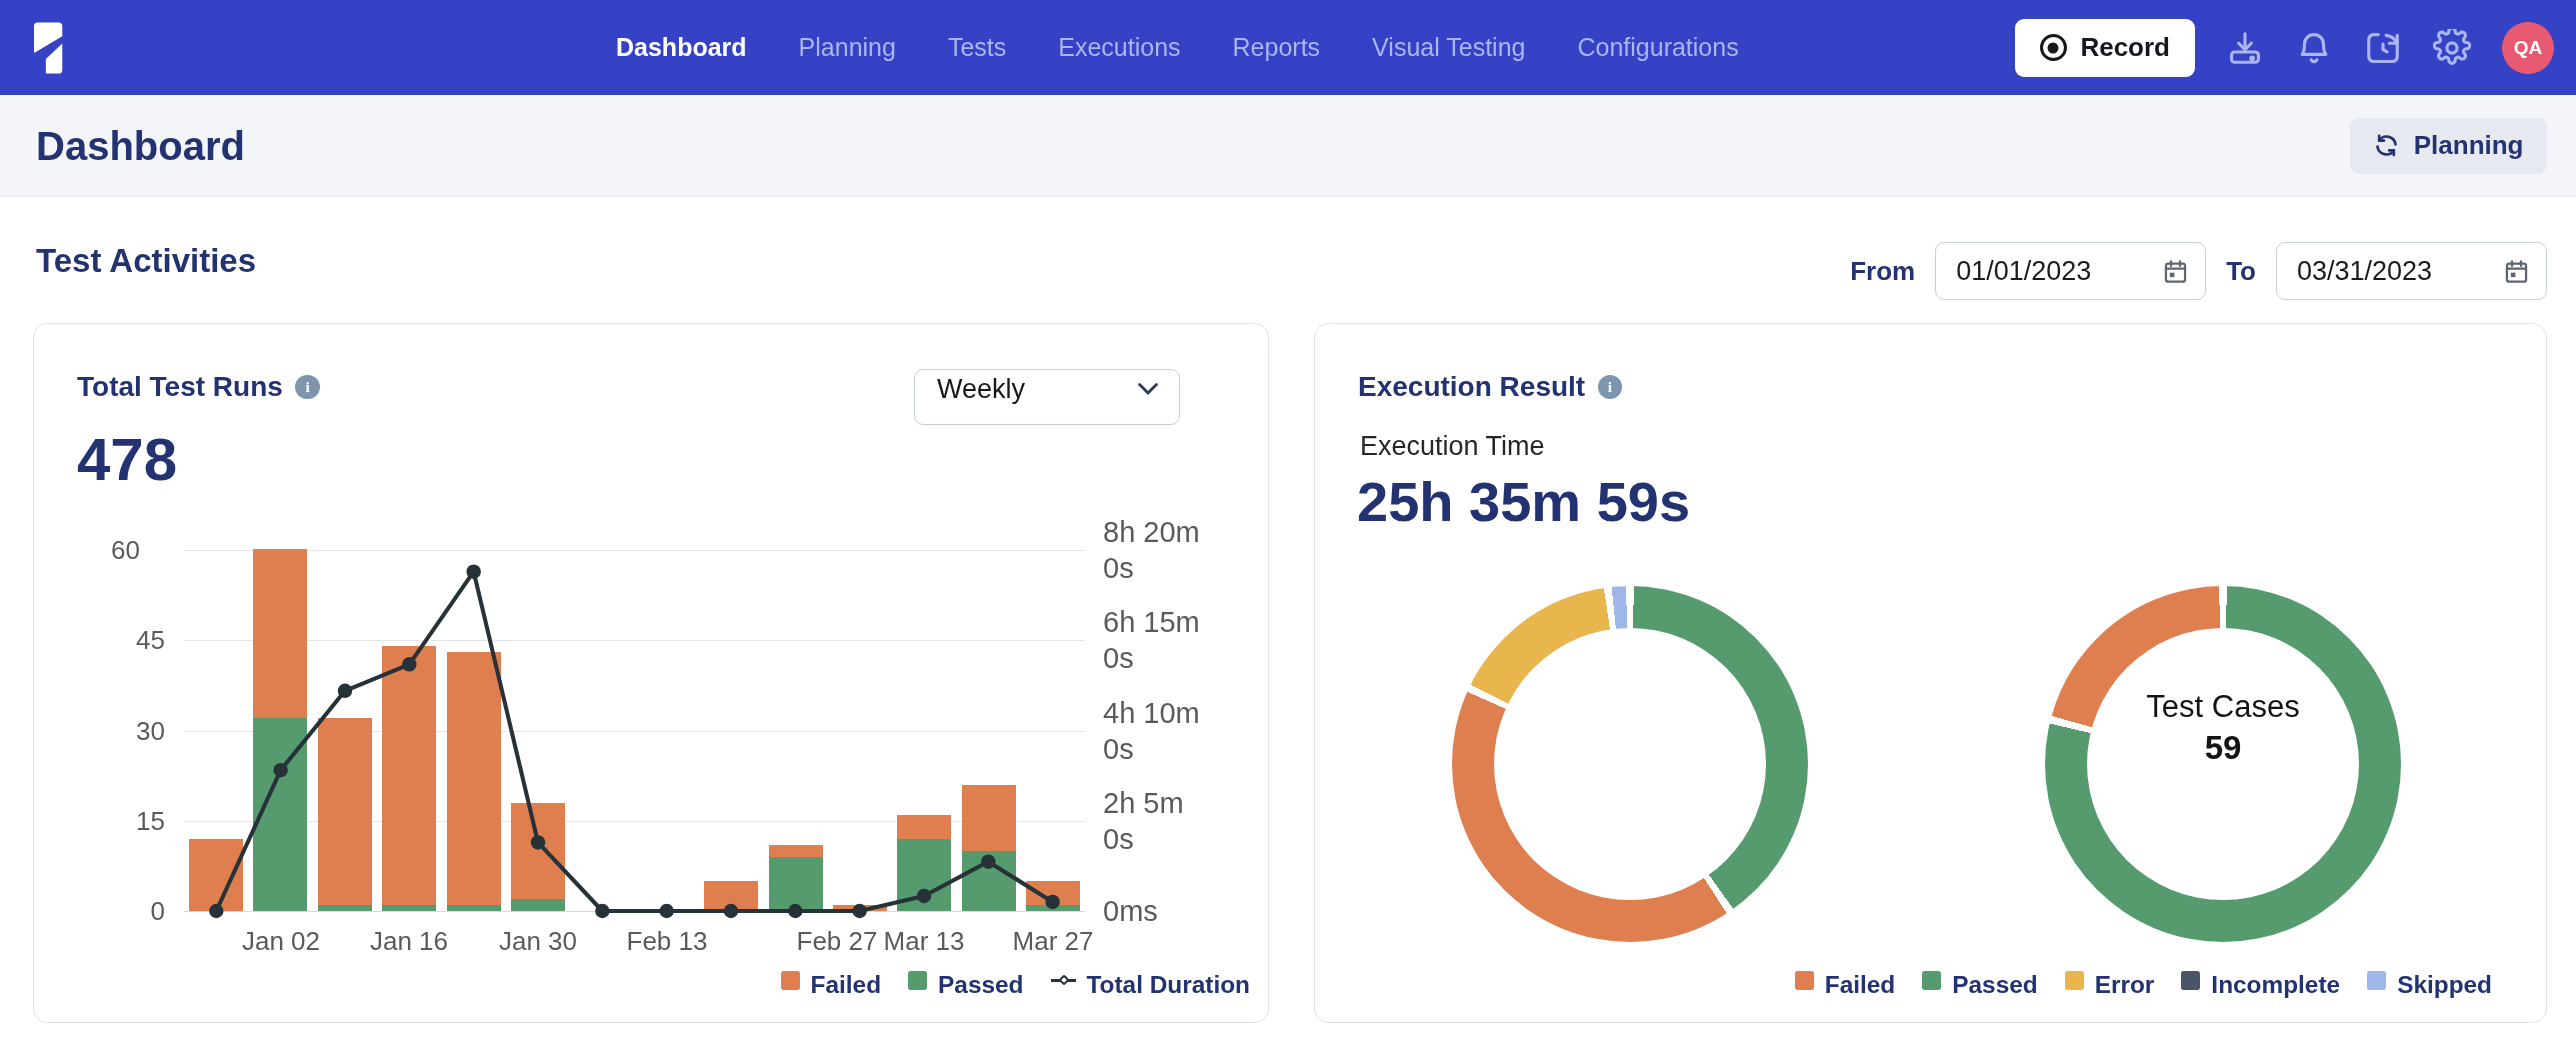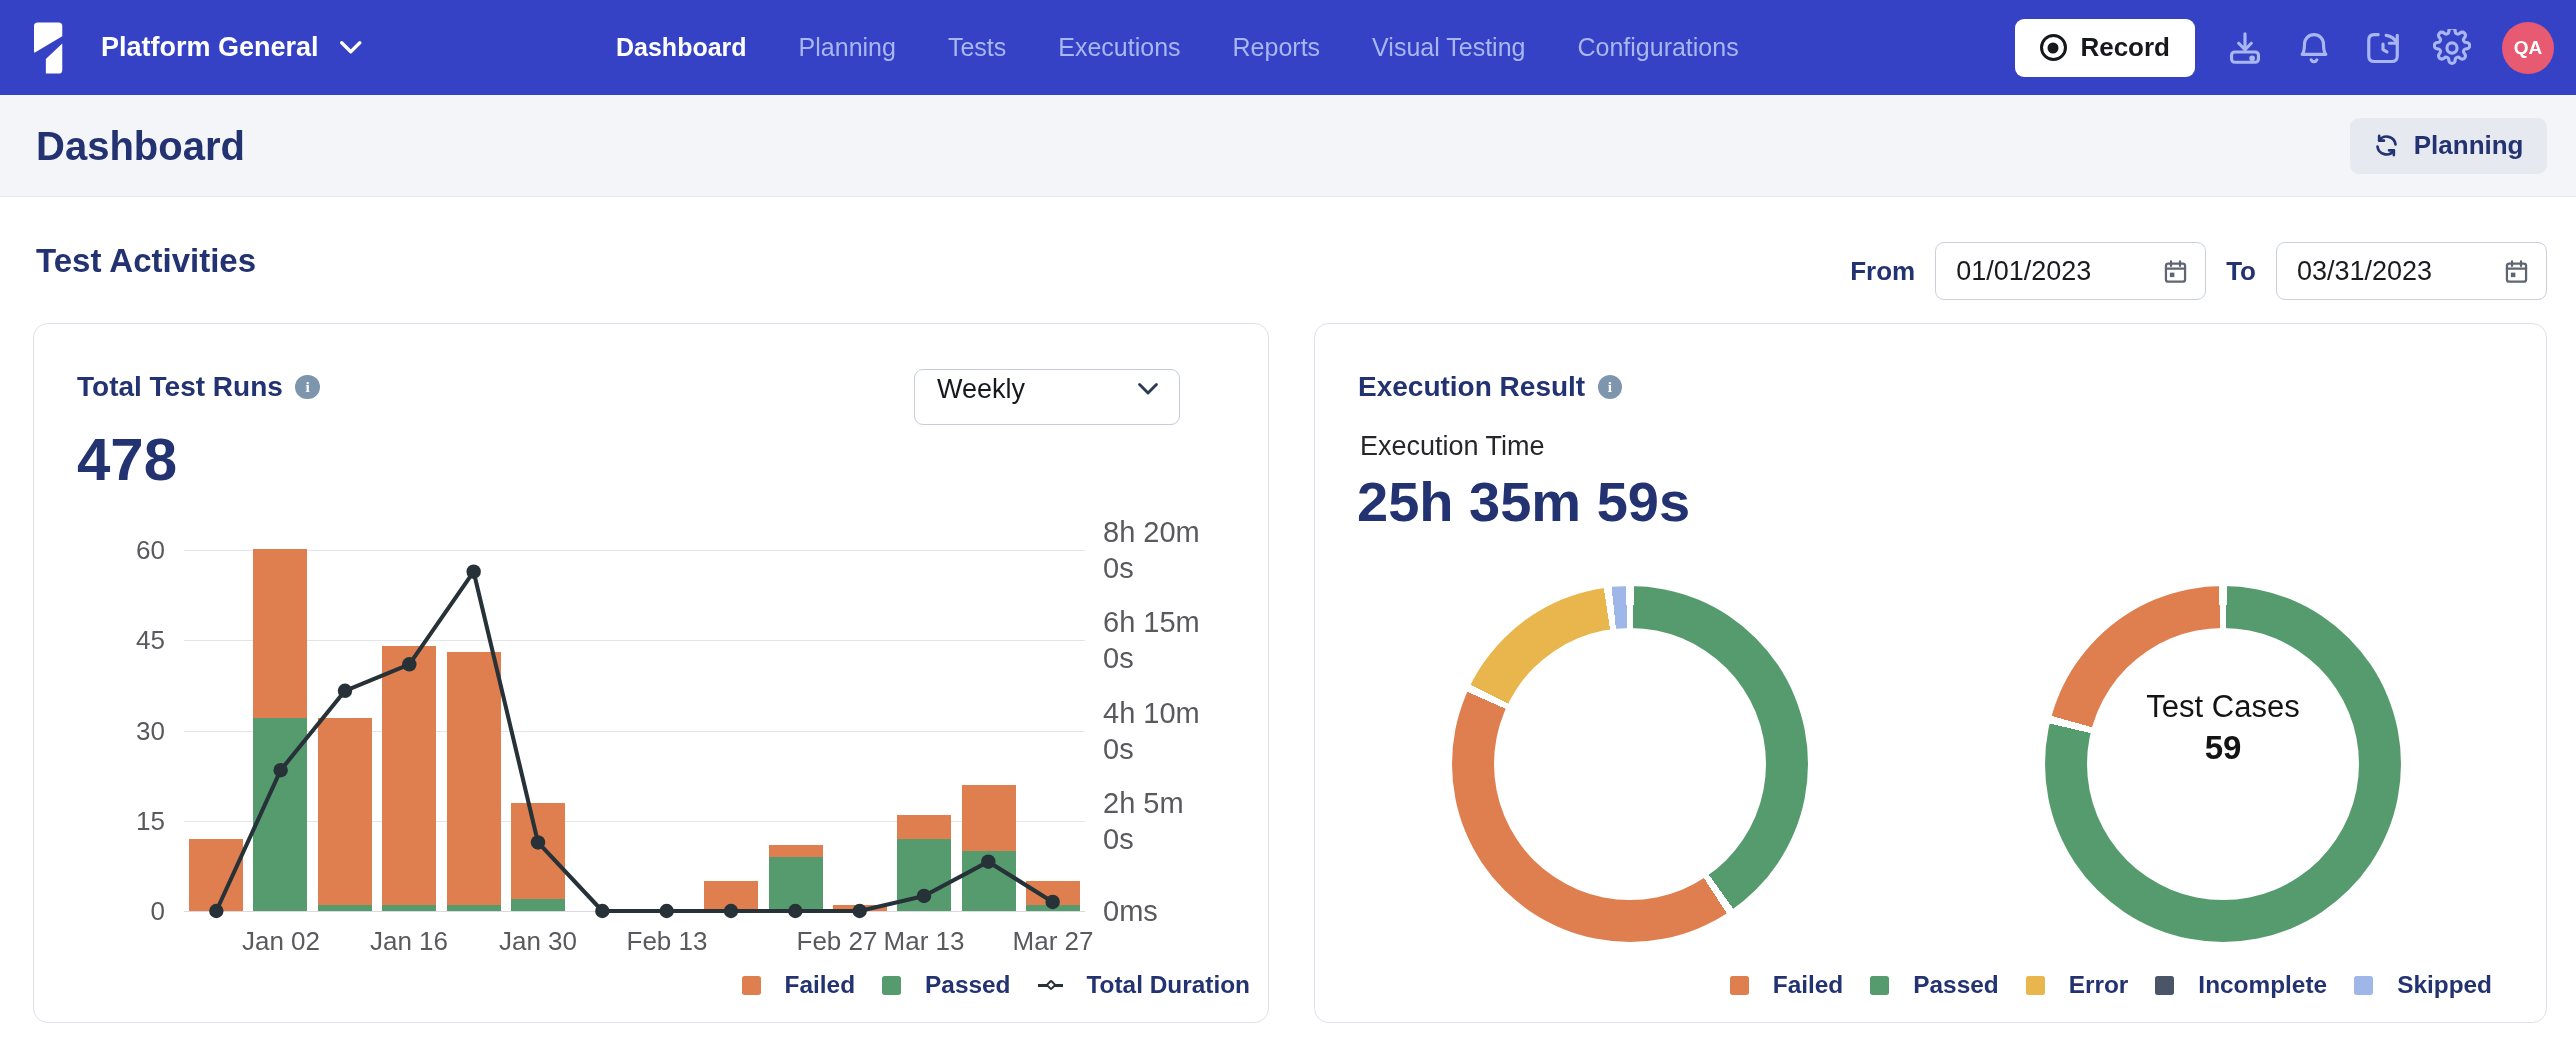--- a/index.html
+++ b/index.html
@@ -56,21 +56,21 @@
   .bar-seg { position:absolute; left:0; width:100%; }
   .line-svg { position:absolute; left:0; top:0; overflow:visible; }
   .xlabels { position:absolute; left:150px; top:602px; width:901px; height:36px; }
   .xlabel { position:absolute; transform:translateX(-50%); font-size:26px; color:#5A5A5E; white-space:nowrap; }
   .rlabels { position:absolute; left:1069px; top:226px; width:117px; height:361px; }
   .rlabel { position:absolute; transform:translateY(-50%); font-size:29px; color:#5A5A5E; line-height:1.25; }
 
   .legend { position:absolute; display:flex; align-items:center; gap:27px; }
   #legend-runs { right:18px; top:647px; }
   #legend-exec { right:54px; top:647px; }
-  .legend-item { display:flex; align-items:center; gap:24px; cursor:pointer; }
+  .legend-item { display:flex; align-items:flex-start; gap:11px; cursor:pointer; }
   .legend-swatch { width:19px; height:19px; border-radius:2.7px; }
   .legend-text { font-size:24.4px; font-weight:600; color:#233271; white-space:nowrap; }
   .duration-marker { position:relative; width:25px; height:19px; }
   .duration-marker .ln { position:absolute; top:8.1px; left:0; width:25px; height:3.2px; background:#263238; }
   .duration-marker .dt { position:absolute; top:5.4px; left:9px; width:8.1px; height:8.1px; border-radius:1.8px; transform:rotate(45deg); background:#fff; border:2.7px solid #263238; box-sizing:border-box; }
 
   
   .exec-sub { position:absolute; left:45px; top:107px; font-size:27px; color:#26262B; }
   .exec-time { position:absolute; left:42px; top:145px; font-size:56px; font-weight:700; color:#233271; }
   .donut { position:absolute; top:262px; width:356px; height:356px; border-radius:50%; }
@@ -80,26 +80,20 @@
   .donut-label .num { font-size:33px; font-weight:600; margin-top:3.6px; }
 </style>
 </head>
 <body>
 
 <div class="navbar">
   <svg class="logo" viewBox="0 0 34 56">
     <path d="M4 0 H27 Q31 0 31 4 V15 L1 33 Q0 33.6 0 31 V4 Q0 0 4 0 Z" fill="#ffffff"></path>
     <path d="M31 23 V52 Q31 56 27 56 H13 V40 Z" fill="#ffffff"></path>
   </svg>
-  <div class="project-switch">
-    <span class="project-name">Platform General</span>
-    <svg width="23.5" height="14.5" viewBox="0 0 26 16">
-        <polyline points="3,3 13,13 23,3" fill="none" stroke="#ffffff" stroke-width="3.6" stroke-linecap="round" stroke-linejoin="round"></polyline>
-      </svg>
-  </div>
   <div class="nav-links">
     <span class="nav-item active">Dashboard</span>
     <span class="nav-item">Planning</span>
     <span class="nav-item">Tests</span>
     <span class="nav-item">Executions</span>
     <span class="nav-item">Reports</span>
     <span class="nav-item">Visual Testing</span>
     <span class="nav-item">Configurations</span>
   </div>
   <div class="nav-right">
@@ -182,21 +176,21 @@
   <div id="plot">
       <div class="gridline base" style="top: 361px;"></div>
       <div class="ytick" style="top: 361px;">0</div>
       <div class="gridline" style="top: 271px;"></div>
       <div class="ytick" style="top: 271px;">15</div>
       <div class="gridline" style="top: 181px;"></div>
       <div class="ytick" style="top: 181px;">30</div>
       <div class="gridline" style="top: 90px;"></div>
       <div class="ytick" style="top: 90px;">45</div>
       <div class="gridline" style="top: 0px;"></div>
-      <div class="ytick" style="top: 0px;">60</div>
+      <div class="ytick" style="top: 0px; text-align: center;">60</div>
       <div class="bar-col" style="left: 5.1px; height: 72px;">
         <div class="bar-seg" style="bottom: 0px; height: 72px; background: rgb(223, 126, 78);"></div>
       </div>
       <div class="bar-col" style="left: 69px; height: 361px;">
         <div class="bar-seg" style="bottom: 0px; height: 193px; background: rgb(86, 155, 110);"></div>
         <div class="bar-seg" style="bottom: 193px; height: 169px; background: rgb(223, 126, 78);"></div>
       </div>
       <div class="bar-col" style="left: 134px; height: 193px;">
         <div class="bar-seg" style="bottom: 0px; height: 6px; background: rgb(86, 155, 110);"></div>
         <div class="bar-seg" style="bottom: 6px; height: 187px; background: rgb(223, 126, 78);"></div>

